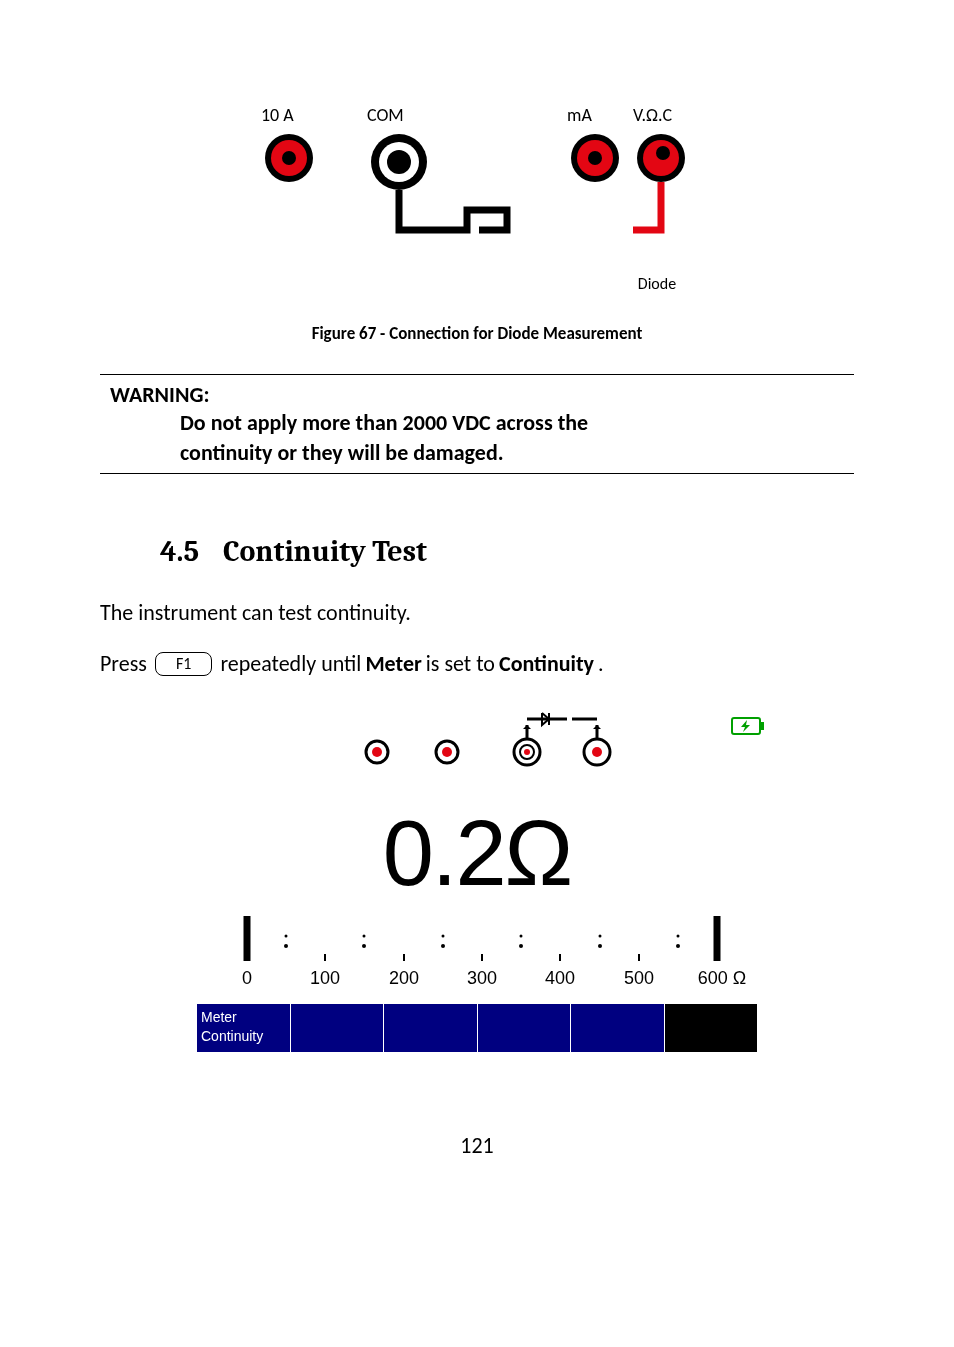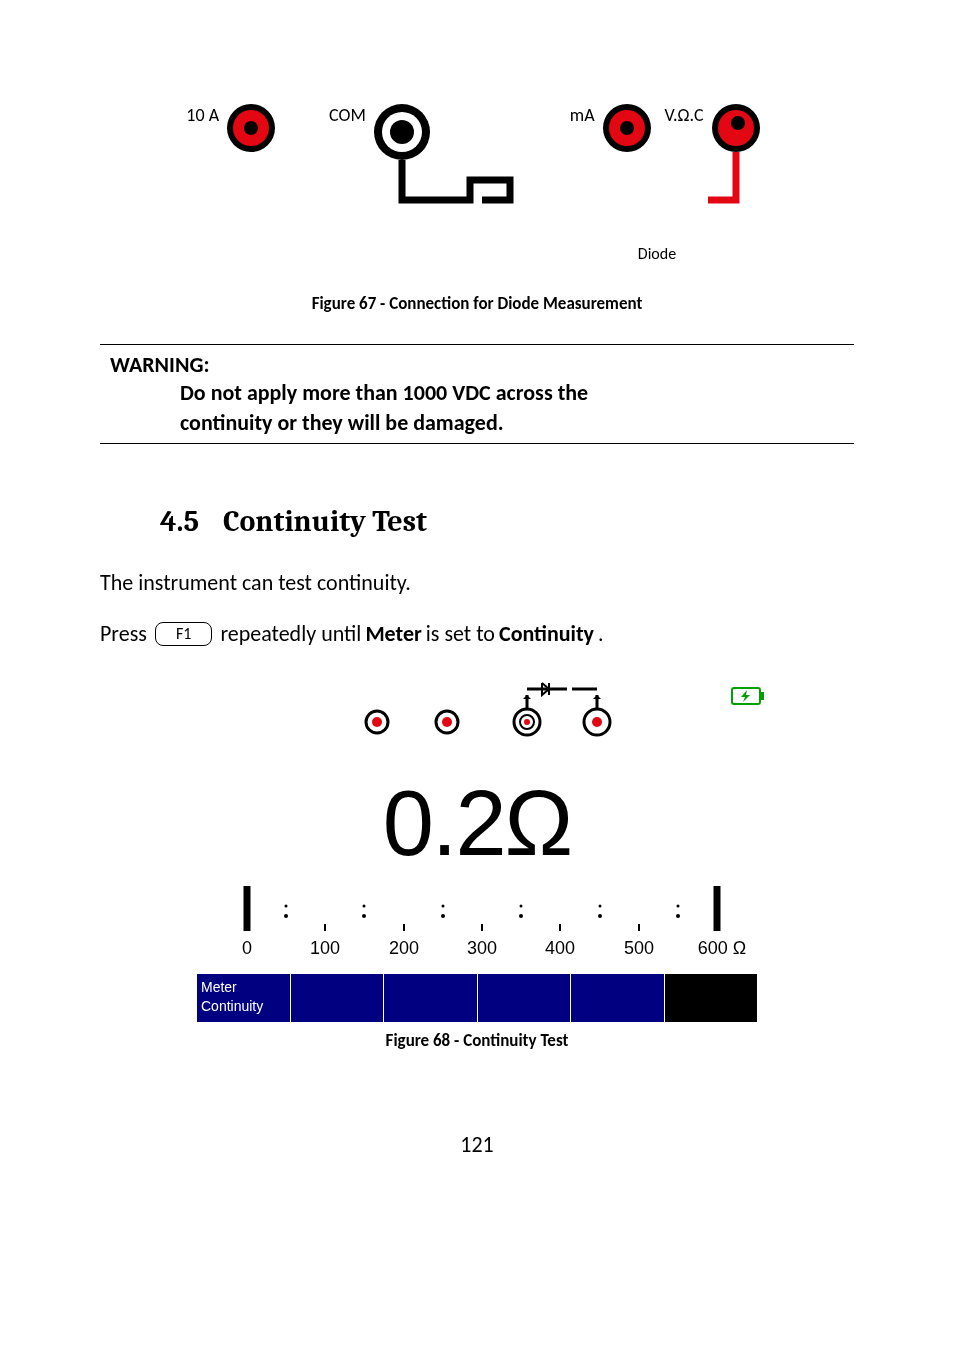--- a/index.html
+++ b/index.html
@@ -16,20 +16,21 @@
   .terminal-row {
     display: flex;
     justify-content: center;
     gap: 50px;
     margin-bottom: 10px;
   }
   .terminal-block {
     display: flex;
     align-items: flex-start;
     gap: 4px;
+    flex-direction: column;
   }
   .terminal-label {
     font-size: 18px;
     padding-top: 4px;
   }
   .diode-label {
     text-align: center;
     font-size: 16px;
     margin-left: 360px;
     margin-top: 10px;
@@ -190,21 +191,21 @@
     </div>
   </div>
 
   <div class="diode-label">Diode</div>
 
   <div class="figure-caption">Figure 67 - Connection for Diode Measurement</div>
 
   <div class="warning-box">
     <div class="warning-title">WARNING:</div>
     <div class="warning-body">
-      <div>Do not apply more than 1000 VDC across the</div>
+      <div>Do not apply more than 2000 VDC across the</div>
       <div>continuity or they will be damaged.</div>
     </div>
   </div>
 
   <div class="section-heading">
     <span class="section-num">4.5</span><span>Continuity Test</span>
   </div>
 
   <div class="body-text">The instrument can test continuity.</div>
 
@@ -296,16 +297,15 @@
         <div>Continuity</div>
       </div>
       <div class="softkey"></div>
       <div class="softkey"></div>
       <div class="softkey"></div>
       <div class="softkey"></div>
       <div class="softkey"></div>
     </div>
   </div>
 
-  <div class="figure-caption" style="margin-top:8px;">Figure 68 - Continuity Test</div>
 
   <div class="page-num">121</div>
 </div>
 
 </body></html>

